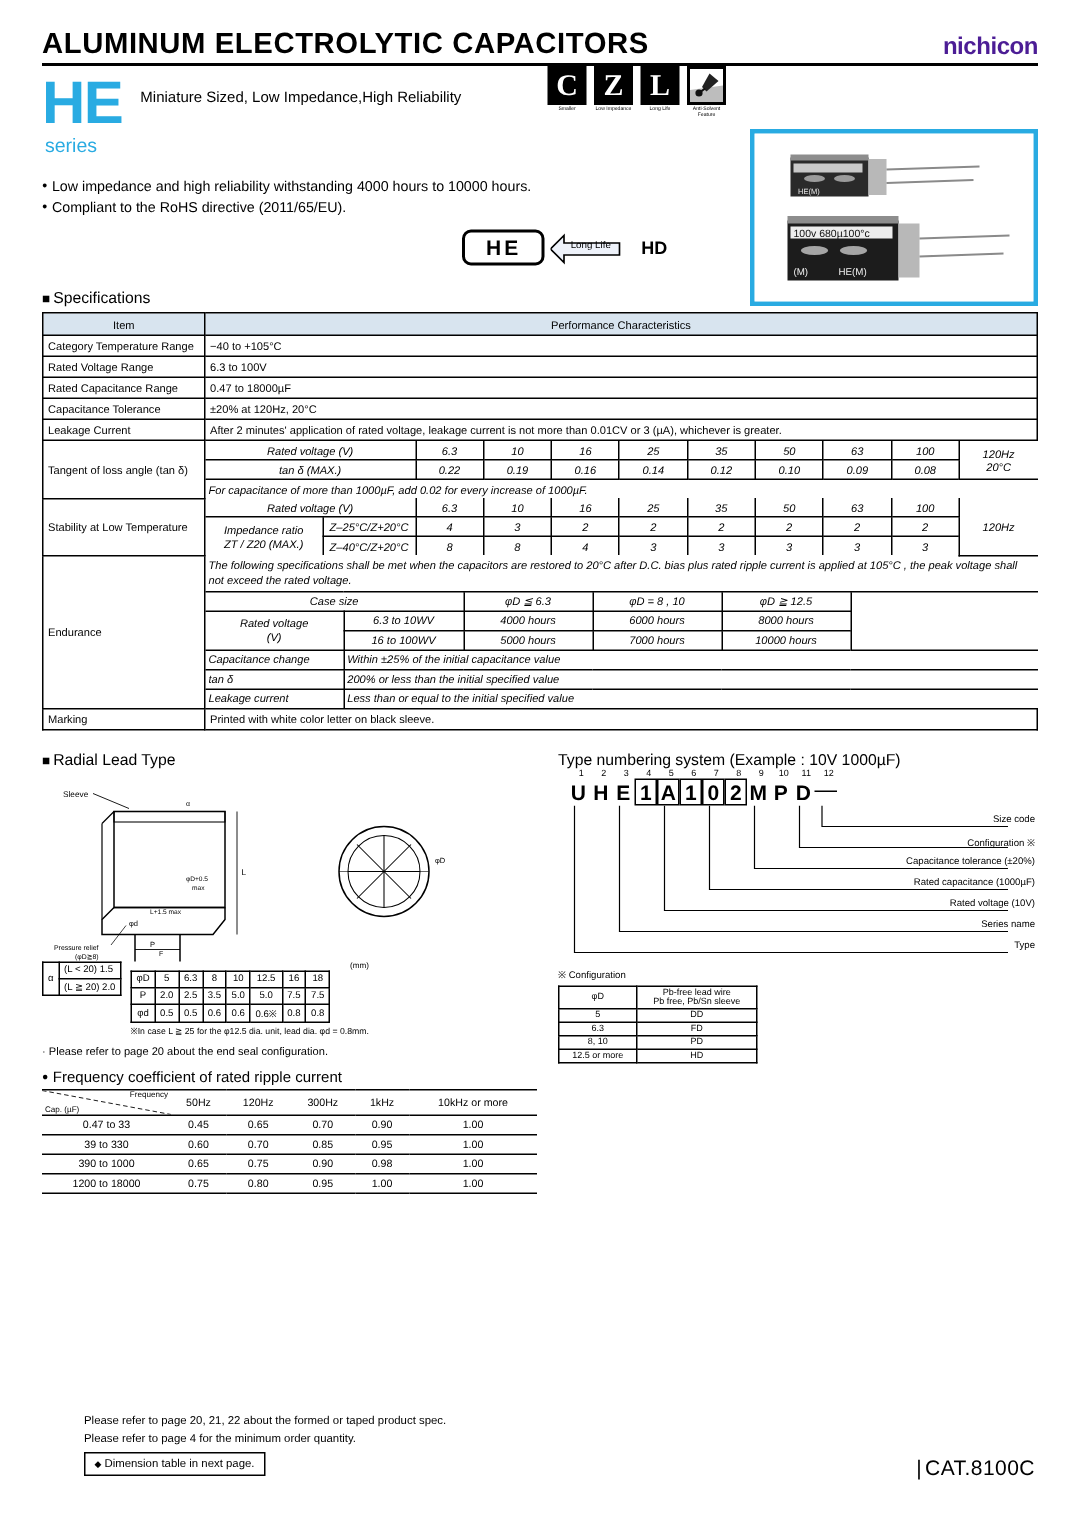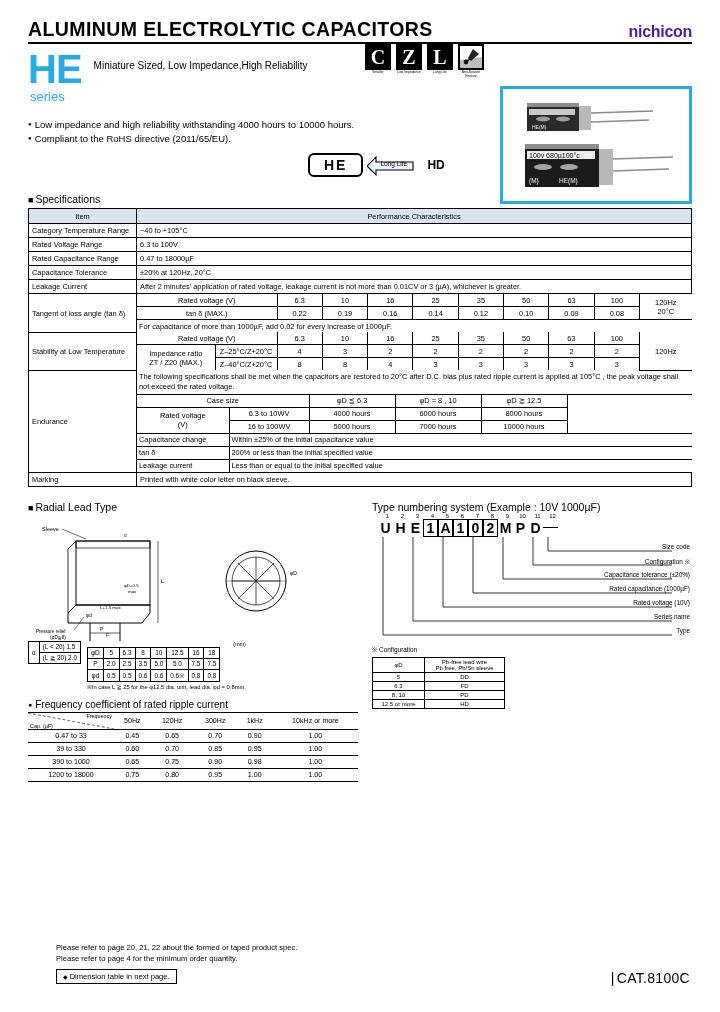--- a/index.html
+++ b/index.html
@@ -64,21 +64,21 @@
   .itemcol { width:108px; }
   .ctr { text-align:center; }
   .lft { text-align:left; }
 
   table.inner { width:100%; border-collapse:collapse; font-size:7.4px; table-layout:fixed; }
   table.inner td { border:1px solid #000; padding:1.5px 2px; text-align:center; }
   table.inner td.nb-l { border-left:none; }
   table.inner td.nb-r { border-right:none; }
   table.inner td.nb-t { border-top:none; }
   table.inner td.nb-b { border-bottom:none;margin-top:40px; }
-  .nopad { padding:0 !important; border:none !important; }
+  .nopad { padding:0 !important; border:none !important;font-style:italic; }
 
   
   .cols { display:flex; gap:14px; margin-top:10px; }
   .colL { width:330px; }
   .colR { width:332px; position:relative; }
 
   .dwg { position:relative; width:330px; height:128px; margin-top:4px; }
 
   table.dim { border-collapse:collapse; font-size:6.4px; }
   table.dim td { border:1px solid #000; text-align:center; padding:1px 3px; height:11px; }
@@ -507,20 +507,21 @@
               <td>0.6※</td>
               <td>0.8</td>
               <td>0.8</td>
             </tr>
           </tbody>
             </table>
           <div class="dim-note">※In case L ≧ 25 for the φ12.5 dia. unit, lead dia. φd = 0.8mm.</div>
         </div>
       </div>
 
+      <div class="note-line">· Please refer to page 20 about the end seal configuration.</div>
 
       <div class="sub-h" style="margin-top:8px">Frequency coefficient of rated ripple current</div>
       <table class="freq">
         <tbody>
             <tr class="hd">
           <td style="position:relative;width:86px;height:17px">
             <svg width="86" height="16" style="position:absolute;left:0;top:0">
               <line x1="0" y1="0" x2="86" y2="16" stroke="#000" stroke-width="0.6" stroke-dasharray="3,2"></line>
             </svg>
             <span style="position:absolute;left:2px;bottom:0px;font-size:5.4px">Cap. (µF)</span>

